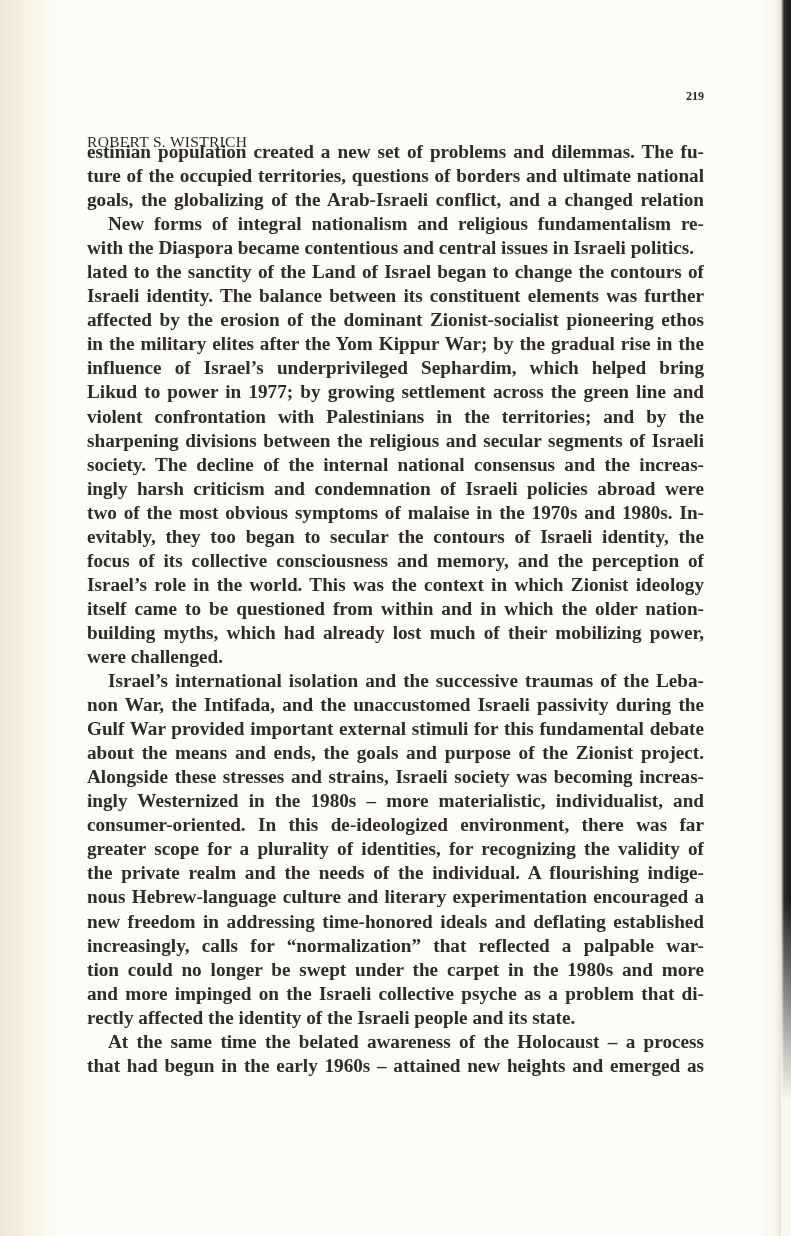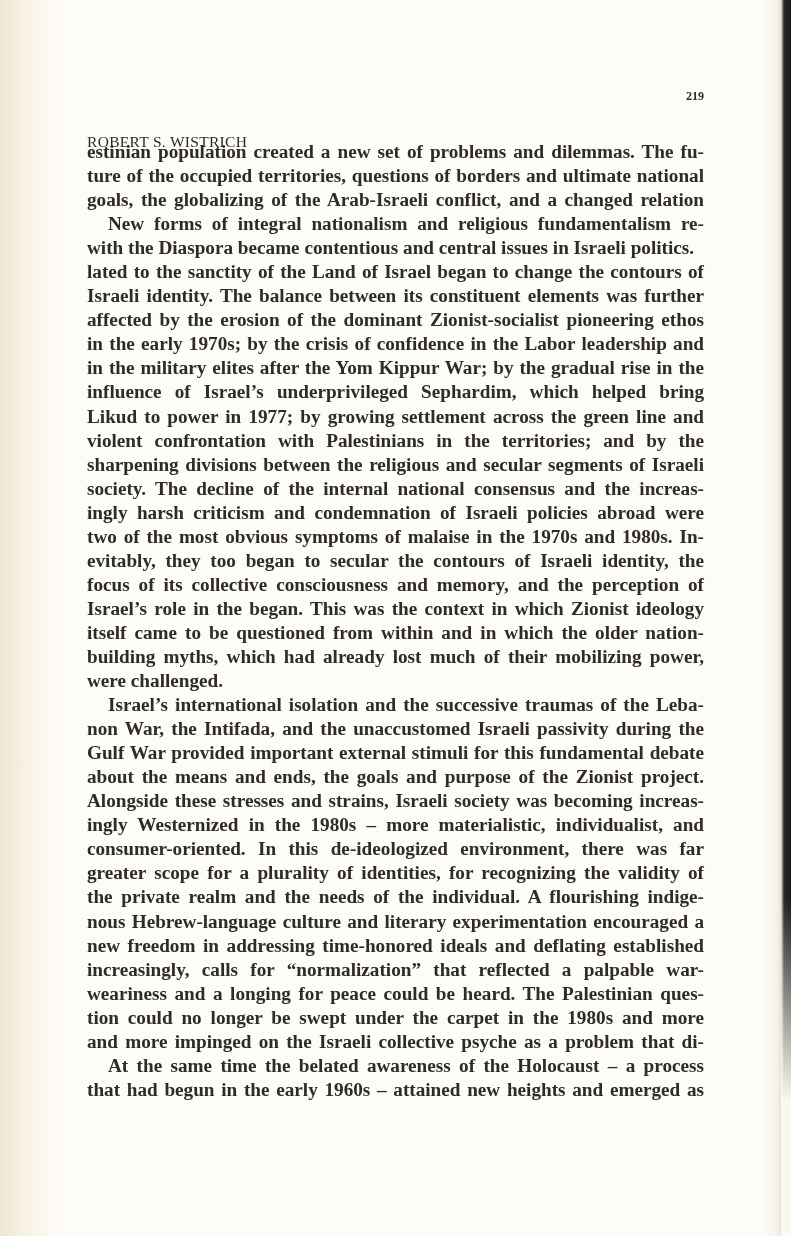--- a/index.html
+++ b/index.html
@@ -80,46 +80,45 @@
 
   <div class="body-text">
     <span class="line">estinian population created a new set of problems and dilemmas. The fu-</span>
     <span class="line">ture of the occupied territories, questions of borders and ultimate national</span>
     <span class="line">goals, the globalizing of the Arab-Israeli conflict, and a changed relation</span>
     <span class="line indent">New forms of integral nationalism and religious fundamentalism re-</span>
     <span class="line last">with the Diaspora became contentious and central issues in Israeli politics.</span>
     <span class="line">lated to the sanctity of the Land of Israel began to change the contours of</span>
     <span class="line">Israeli identity. The balance between its constituent elements was further</span>
     <span class="line">affected by the erosion of the dominant Zionist-socialist pioneering ethos</span>
-    <span class="line">in the early 1970s; by the crisis of confidence in the Labor leadership and</span>
     <span class="line">in the military elites after the Yom Kippur War; by the gradual rise in the</span>
     <span class="line">influence of Israel’s underprivileged Sephardim, which helped bring</span>
     <span class="line">Likud to power in 1977; by growing settlement across the green line and</span>
     <span class="line">violent confrontation with Palestinians in the territories; and by the</span>
     <span class="line">sharpening divisions between the religious and secular segments of Israeli</span>
     <span class="line">society. The decline of the internal national consensus and the increas-</span>
     <span class="line">ingly harsh criticism and condemnation of Israeli policies abroad were</span>
     <span class="line">two of the most obvious symptoms of malaise in the 1970s and 1980s. In-</span>
     <span class="line">evitably, they too began to secular the contours of Israeli identity, the</span>
     <span class="line">focus of its collective consciousness and memory, and the perception of</span>
-    <span class="line">Israel’s role in the began. This was the context in which Zionist ideology</span>
+    <span class="line">Israel’s role in the world. This was the context in which Zionist ideology</span>
     <span class="line">itself came to be questioned from within and in which the older nation-</span>
     <span class="line">building myths, which had already lost much of their mobilizing power,</span>
     <span class="line last">were challenged.</span>
     <span class="line indent">Israel’s international isolation and the successive traumas of the Leba-</span>
     <span class="line">non War, the Intifada, and the unaccustomed Israeli passivity during the</span>
     <span class="line">Gulf War provided important external stimuli for this fundamental debate</span>
     <span class="line">about the means and ends, the goals and purpose of the Zionist project.</span>
     <span class="line">Alongside these stresses and strains, Israeli society was becoming increas-</span>
     <span class="line">ingly Westernized in the 1980s – more materialistic, individualist, and</span>
     <span class="line">consumer-oriented. In this de-ideologized environment, there was far</span>
     <span class="line">greater scope for a plurality of identities, for recognizing the validity of</span>
     <span class="line">the private realm and the needs of the individual. A flourishing indige-</span>
     <span class="line">nous Hebrew-language culture and literary experimentation encouraged a</span>
     <span class="line">new freedom in addressing time-honored ideals and deflating established</span>
     <span class="line">increasingly, calls for “normalization” that reflected a palpable war-</span>
-    <span class="line">weariness and a longing for peace could be heard. The Palestinian ques-</span>
     <span class="line">tion could no longer be swept under the carpet in the 1980s and more</span>
     <span class="line">and more impinged on the Israeli collective psyche as a problem that di-</span>
+    <span class="line last">rectly affected the identity of the Israeli people and its state.</span>
     <span class="line indent">At the same time the belated awareness of the Holocaust – a process</span>
     <span class="line">that had begun in the early 1960s – attained new heights and emerged as</span>
   </div>
 </div>
 
 </body></html>

